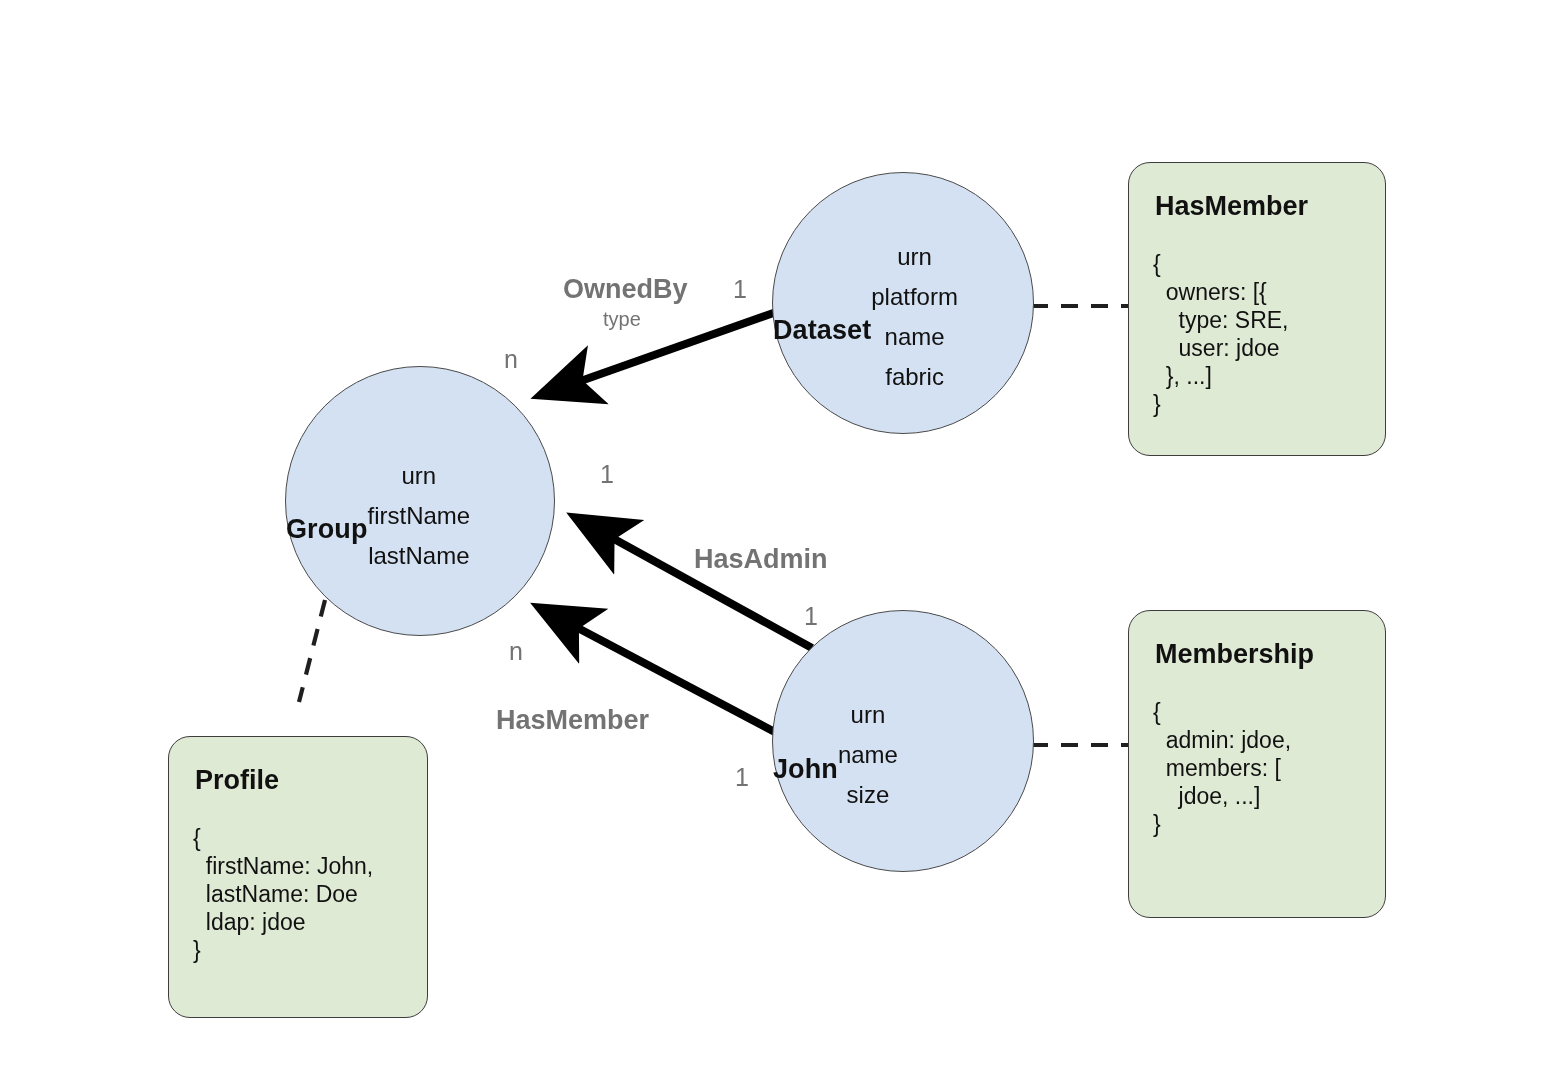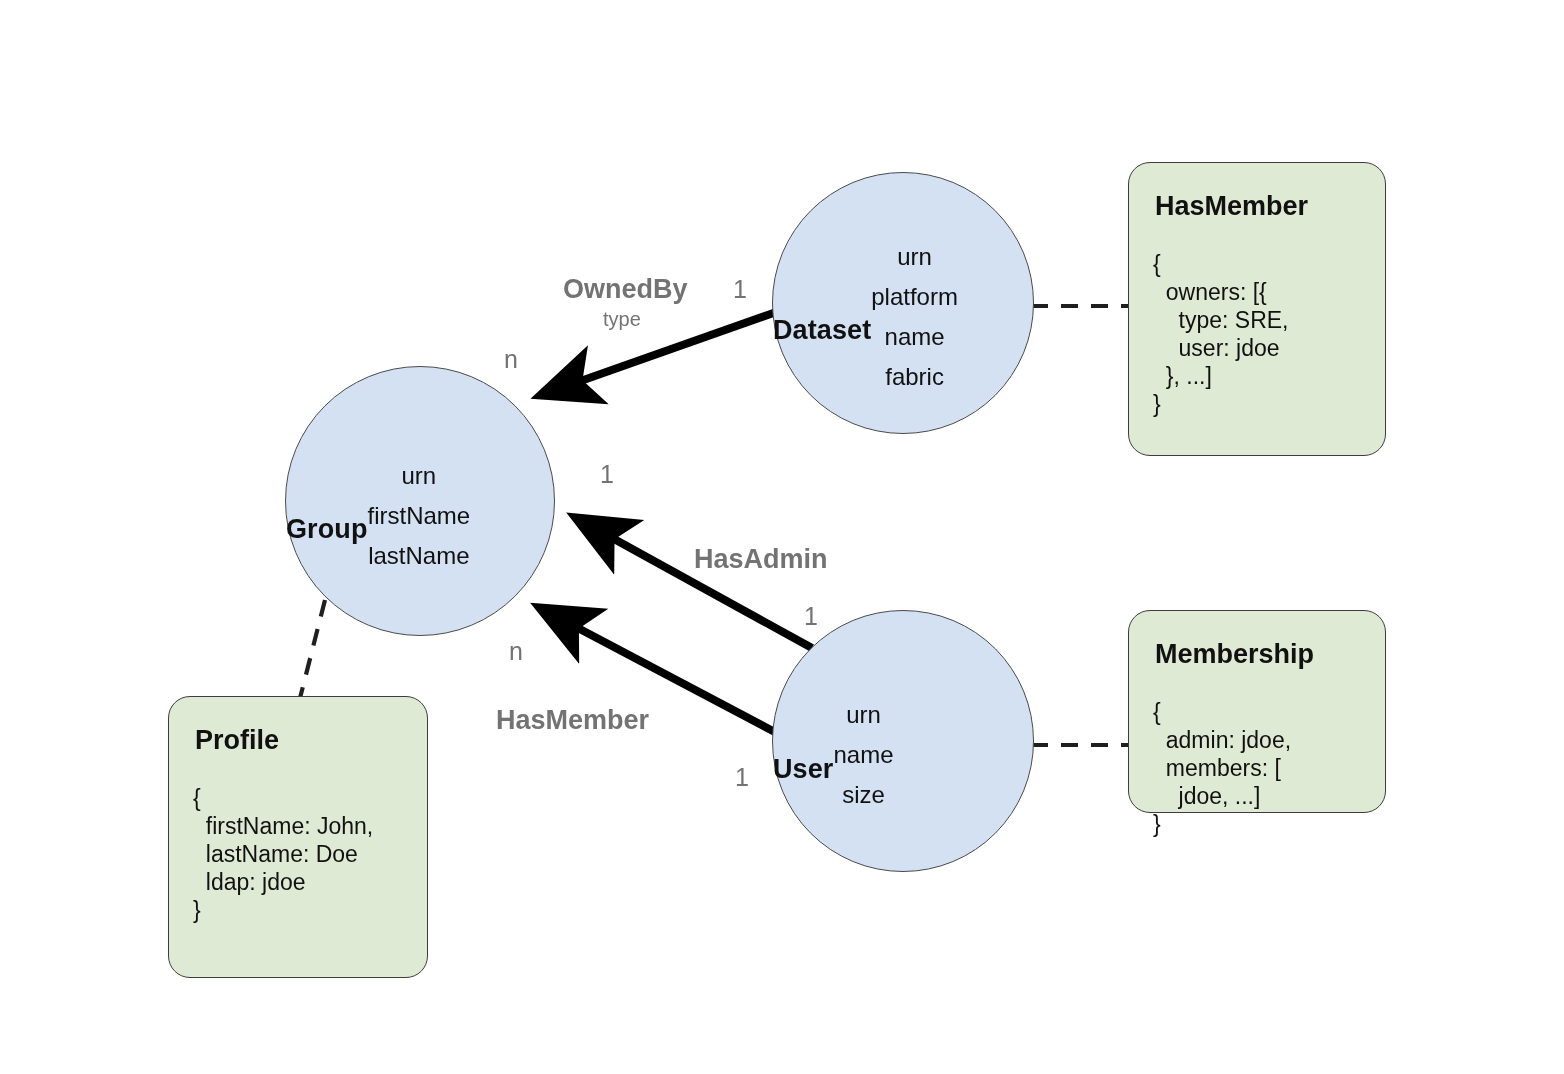--- a/index.html
+++ b/index.html
@@ -75,22 +75,22 @@
     font-size: 27px;
     margin: 0 0 0 2px;
   }
   .aspect .abody {
     font-size: 23px;
     line-height: 28px;
     white-space: pre;
     margin-top: 28px;
   }
   #aspect-ownership  { left: 1128px; top: 162px; width: 258px; height: 294px; }
-  #aspect-membership { left: 1128px; top: 610px; width: 258px; height: 203px; }
-  #aspect-profile    { left: 168px;  top: 696px; width: 260px; height: 282px; }
+  #aspect-membership { left: 1128px; top: 610px; width: 258px; height: 308px; }
+  #aspect-profile    { left: 168px;  top: 736px; width: 260px; height: 282px; }
 
   
   .edge-label {
     position: absolute;
     color: #737373;
     white-space: nowrap;
   }
   .edge-label.rel {
     font-weight: bold;
     font-size: 27px;
@@ -150,21 +150,21 @@
   </div>
 
   <div class="entity" id="entity-user">
     <div class="etitle">Group</div>
     <div class="eattrs" style="white-space:pre">urn
 firstName
 lastName</div>
   </div>
 
   <div class="entity" id="entity-group">
-    <div class="etitle">User</div>
+    <div class="etitle">John</div>
     <div class="eattrs" style="white-space:pre">urn
 name
 size</div>
   </div>
 
   <div class="aspect" id="aspect-ownership">
     <div class="atitle">HasMember</div>
     <div class="abody">{
   owners: [{
     type: SRE,

